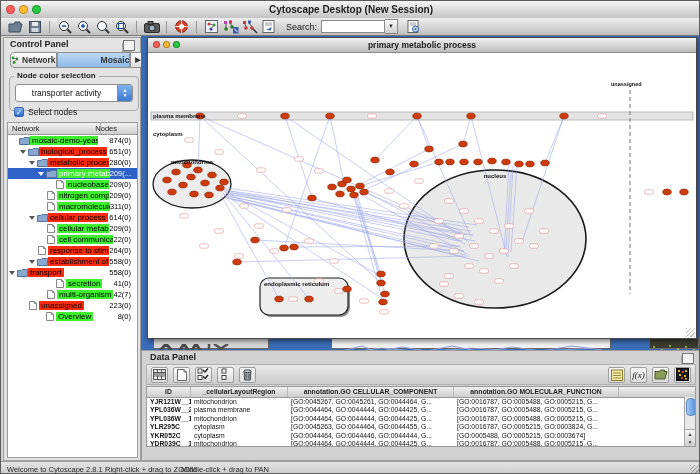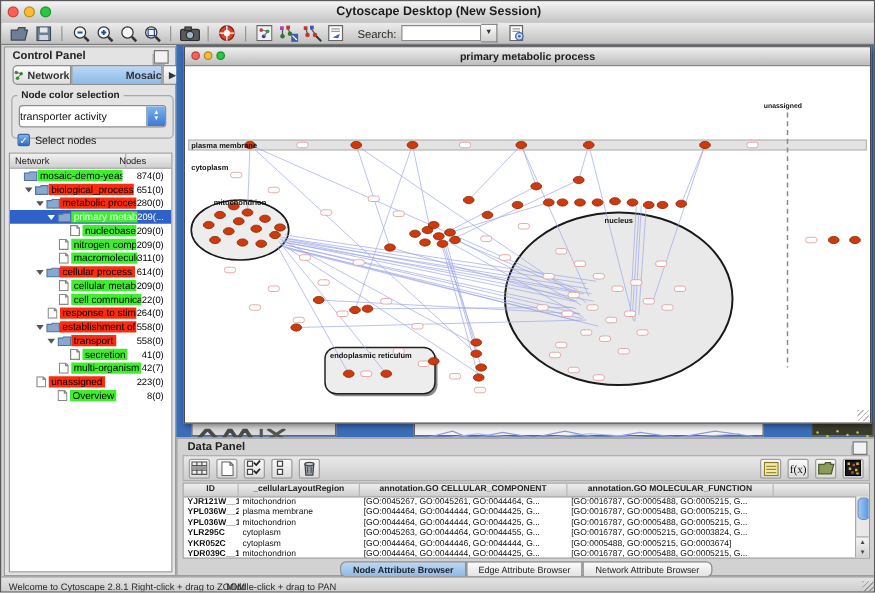--- a/index.html
+++ b/index.html
@@ -29,21 +29,21 @@
   .cptabs{left:6px;top:14px;width:126px;height:16px;display:flex;}
   .cptab{flex:1;border:1px solid #8f8f8f;background:linear-gradient(#fdfdfd,#dcdcdc);
     font-size:8.5px;font-weight:bold;color:#333;display:flex;align-items:center;justify-content:center;gap:3px;}
   .cptab.first{border-radius:4px 0 0 4px;}
   .cptab.sel{background:linear-gradient(#bcd8f5,#8db9e8);padding-left:43px;}
   .cptab.arrow{flex:0 0 13px;border-radius:0 4px 4px 0;font-size:7px;}
   .gbox{left:5px;top:38px;width:128px;height:33px;border:1px solid #a8a8a8;border-radius:4px;}
   .gbox-lab{left:10px;top:33px;font-size:8px;font-weight:bold;color:#222;background:#e3e3e3;padding:0 3px;}
   .combo{left:11px;top:46px;width:116px;height:16px;background:#fff;border:1px solid #8e8e8e;border-radius:3px;
     display:flex;align-items:center;overflow:hidden;}
-  .combo-val{flex:1;font-size:8.5px;color:#111;text-align:left;}
+  .combo-val{flex:1;font-size:8.5px;color:#111;text-align:center;}
   .combo-btn{width:14px;height:100%;background:linear-gradient(#7fb2ef,#3c78cf);color:#fff;
     display:flex;flex-direction:column;align-items:center;justify-content:center;font-size:5px;line-height:5px;border-left:1px solid #6a8db8;}
   .chkrow{left:10px;top:67px;height:14px;display:flex;align-items:center;gap:4px;}
   .chk{width:10px;height:10px;border-radius:2px;background:linear-gradient(#7fb2ef,#2f6cc8);
     color:#fff;font-size:8px;line-height:10px;text-align:center;border:1px solid #3a66a8;box-sizing:border-box;}
   .chklab{font-size:8.5px;color:#111;}
   .treewrap{left:3px;top:84px;width:131px;height:336px;background:#fff;border:1px solid #9b9b9b;box-sizing:border-box;overflow:hidden;}
   .treehead{height:11px;background:linear-gradient(#f2f2f2,#cfcfcf);border-bottom:1px solid #9b9b9b;
     font-size:7.5px;color:#222;position:relative;}
   .th-net{position:absolute;left:4px;top:1px;}
@@ -73,21 +73,21 @@
   .grip{position:absolute;right:1px;bottom:1px;width:9px;height:9px;
     background:repeating-linear-gradient(135deg,#bbb 0 1px,transparent 1px 3px);}
   
   .dp{left:0;top:314px;width:560px;height:111px;background:#d2d2d2;border:1px solid #9b9b9b;box-sizing:border-box;}
   .dp-title{left:8px;top:1px;font-size:9px;font-weight:bold;color:#222;}
   .dp-toolbar{left:4px;top:13px;width:550px;height:21px;display:flex;align-items:center;gap:5px;
     background:linear-gradient(#e9e9e9,#cccccc);border:1px solid #b0b0b0;box-sizing:border-box;padding:0 4px;}
   .dbtn{width:17px;height:16px;display:flex;align-items:center;justify-content:center;
     background:linear-gradient(#fafafa,#dcdcdc);border:1px solid #9f9f9f;border-radius:2px;box-sizing:border-box;}
   .dbtn.plain{background:none;border:none;}
-  .fx{font-family:"Liberation Serif",serif;font-size:9px;color:#111;}
+  .fx{font-family:"Liberation Serif",serif;font-style:italic;font-size:9px;color:#111;}
   .dtable{left:4px;top:35px;width:550px;height:61px;background:#fff;border:1px solid #9b9b9b;box-sizing:border-box;overflow:hidden;}
   .dthead{display:flex;height:10px;background:linear-gradient(#efefef,#cdcdcd);border-bottom:1px solid #9e9e9e;}
   .dth{font-size:6.8px;font-weight:bold;color:#222;text-align:center;overflow:hidden;white-space:nowrap;
     border-right:1px solid #b9b9b9;box-sizing:border-box;flex:0 0 auto;line-height:10px;}
   .dtr{display:flex;height:8.4px;}
   .dtd{font-size:6.8px;color:#111;overflow:hidden;white-space:nowrap;padding-left:3px;box-sizing:border-box;flex:0 0 auto;line-height:8.4px;}
   .dtd.id{font-weight:bold;}
   .vscroll{position:absolute;right:0;top:10px;width:11px;bottom:0;background:#e8e8e8;border-left:1px solid #aaa;box-sizing:border-box;}
   .vthumb{position:absolute;left:1px;top:1px;width:8px;height:16px;border-radius:4px;
     background:linear-gradient(90deg,#9ec7f5,#5b94dd);border:1px solid #6c8fc0;}
@@ -401,21 +401,21 @@
               <i></i>
             </span>
             <span class="ticon">
               <svg width="11" height="8" viewBox="0 0 11 8">
                 <path d="M0.5 1.5 L4 1.5 L5 0.5 L10.5 0.5 L10.5 7.5 L0.5 7.5 Z" fill="#8aa8cf" stroke="#53749c"></path>
               </svg>
             </span>
             <span class="tchip cr">establishment of lo</span>
             <span class="tcount">558(0)</span>
           </div>
-          <div class="trow" style="padding-left: 29px;">
+          <div class="trow" style="">
             <span class="tarr">
               <i></i>
             </span>
             <span class="ticon">
               <svg width="11" height="8" viewBox="0 0 11 8">
                 <path d="M0.5 1.5 L4 1.5 L5 0.5 L10.5 0.5 L10.5 7.5 L0.5 7.5 Z" fill="#8aa8cf" stroke="#53749c"></path>
               </svg>
             </span>
             <span class="tchip cr">transport</span>
             <span class="tcount">558(0)</span>
@@ -798,25 +798,20 @@
               <div class="dtd" style="width: 97px;">mitochondrion</div>
               <div class="dtd" style="width: 166px;">[GO:0044464, GO:0044444, GO:0044425, G...</div>
               <div class="dtd" style="width: 165px;">[GO:0016787, GO:0005488, GO:0005215, G...</div>
             </div>
           </div>
         <div class="vscroll">
           <div class="vthumb"></div>
           <div class="varrows">▲<br>▼</div>
         </div>
       </div>
-      <div class="abs dp-tabs" id="dptabs">
-          <span class="dptab first sel">Node Attribute Browser</span>
-          <span class="dptab">Edge Attribute Browser</span>
-          <span class="dptab last">Network Attribute Browser</span>
-        </div>
     </div>
   </div>
 
   <div class="abs statusbar">
     <span class="abs st1">Welcome to Cytoscape 2.8.1</span>
     <span class="abs st2">Right-click + drag to ZOOM</span>
     <span class="abs st3">Middle-click + drag to PAN</span>
     <span class="abs sgrip"></span>
   </div>
 </div>

